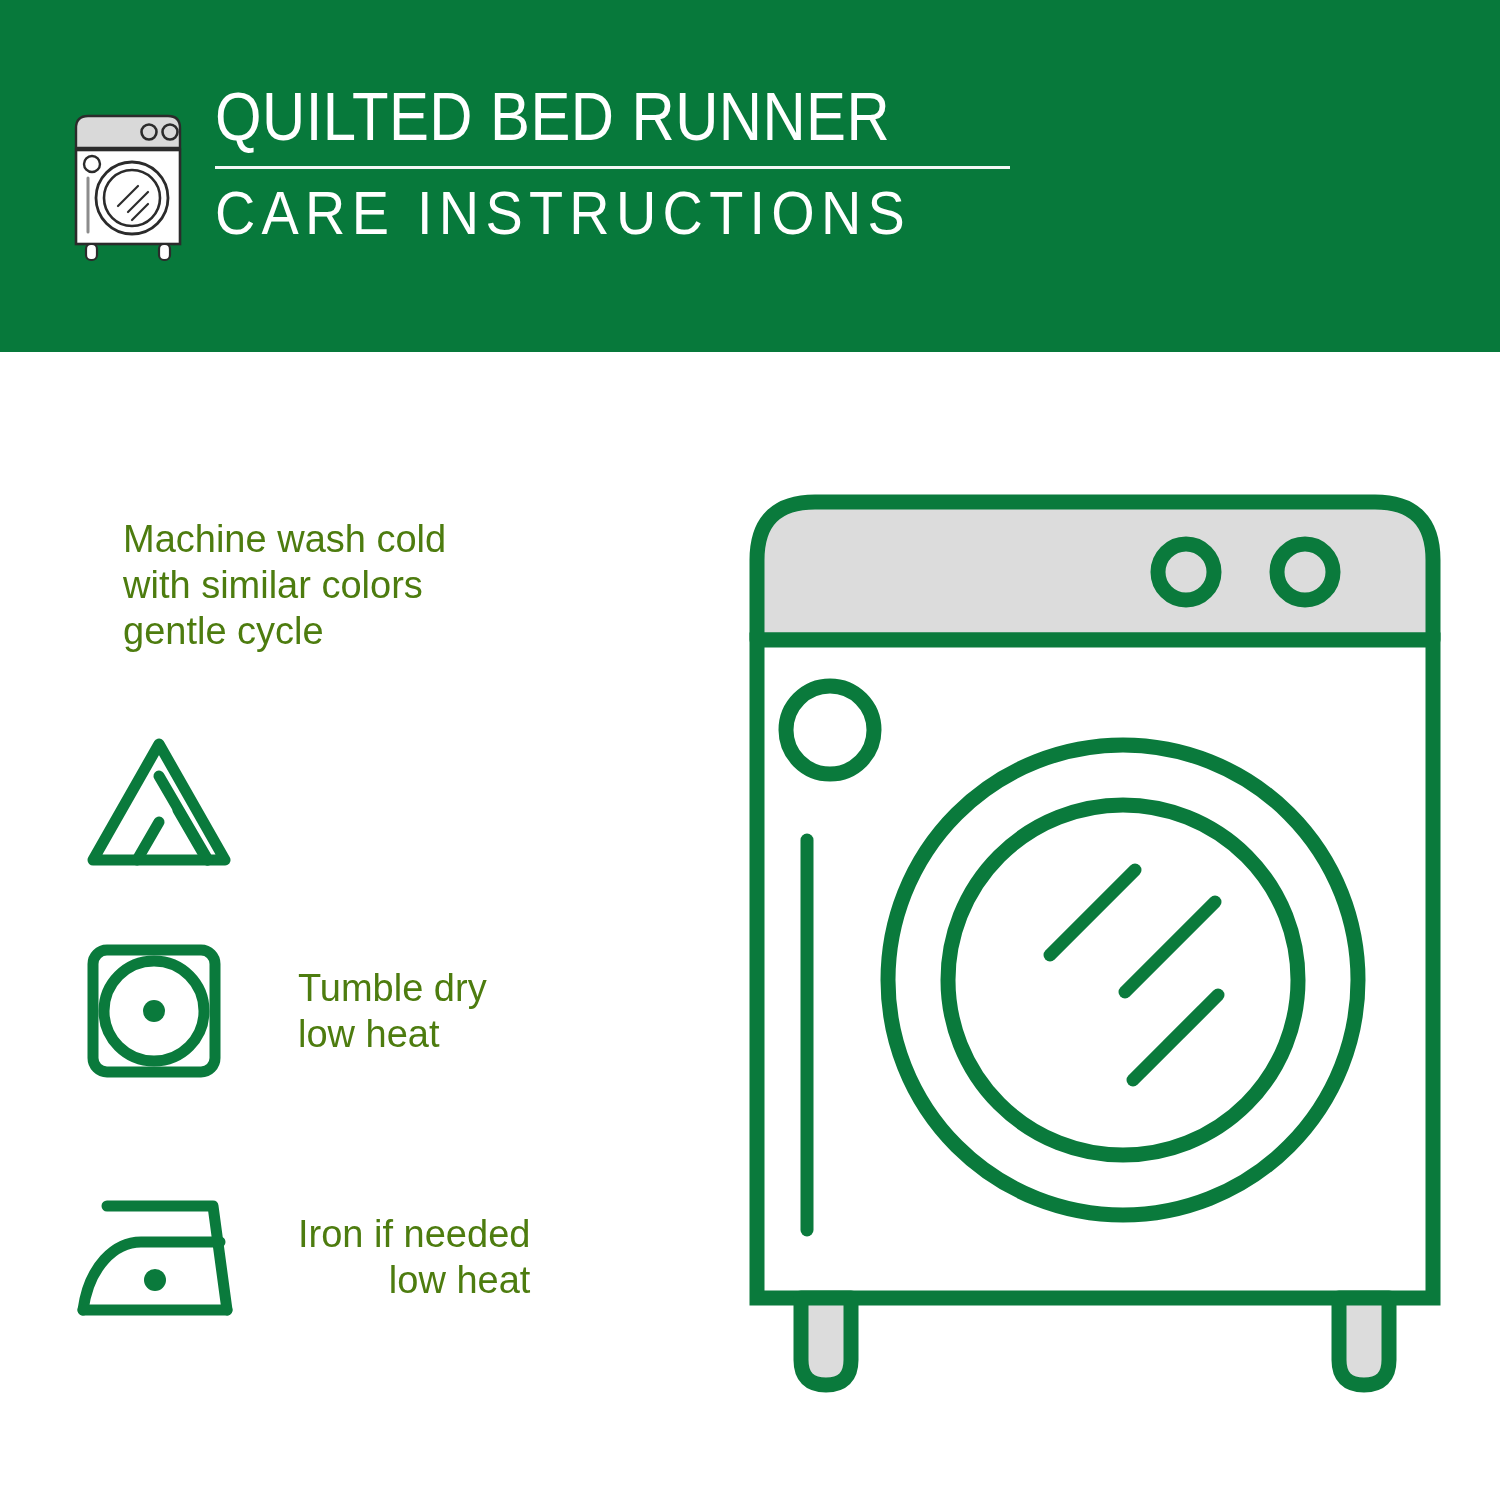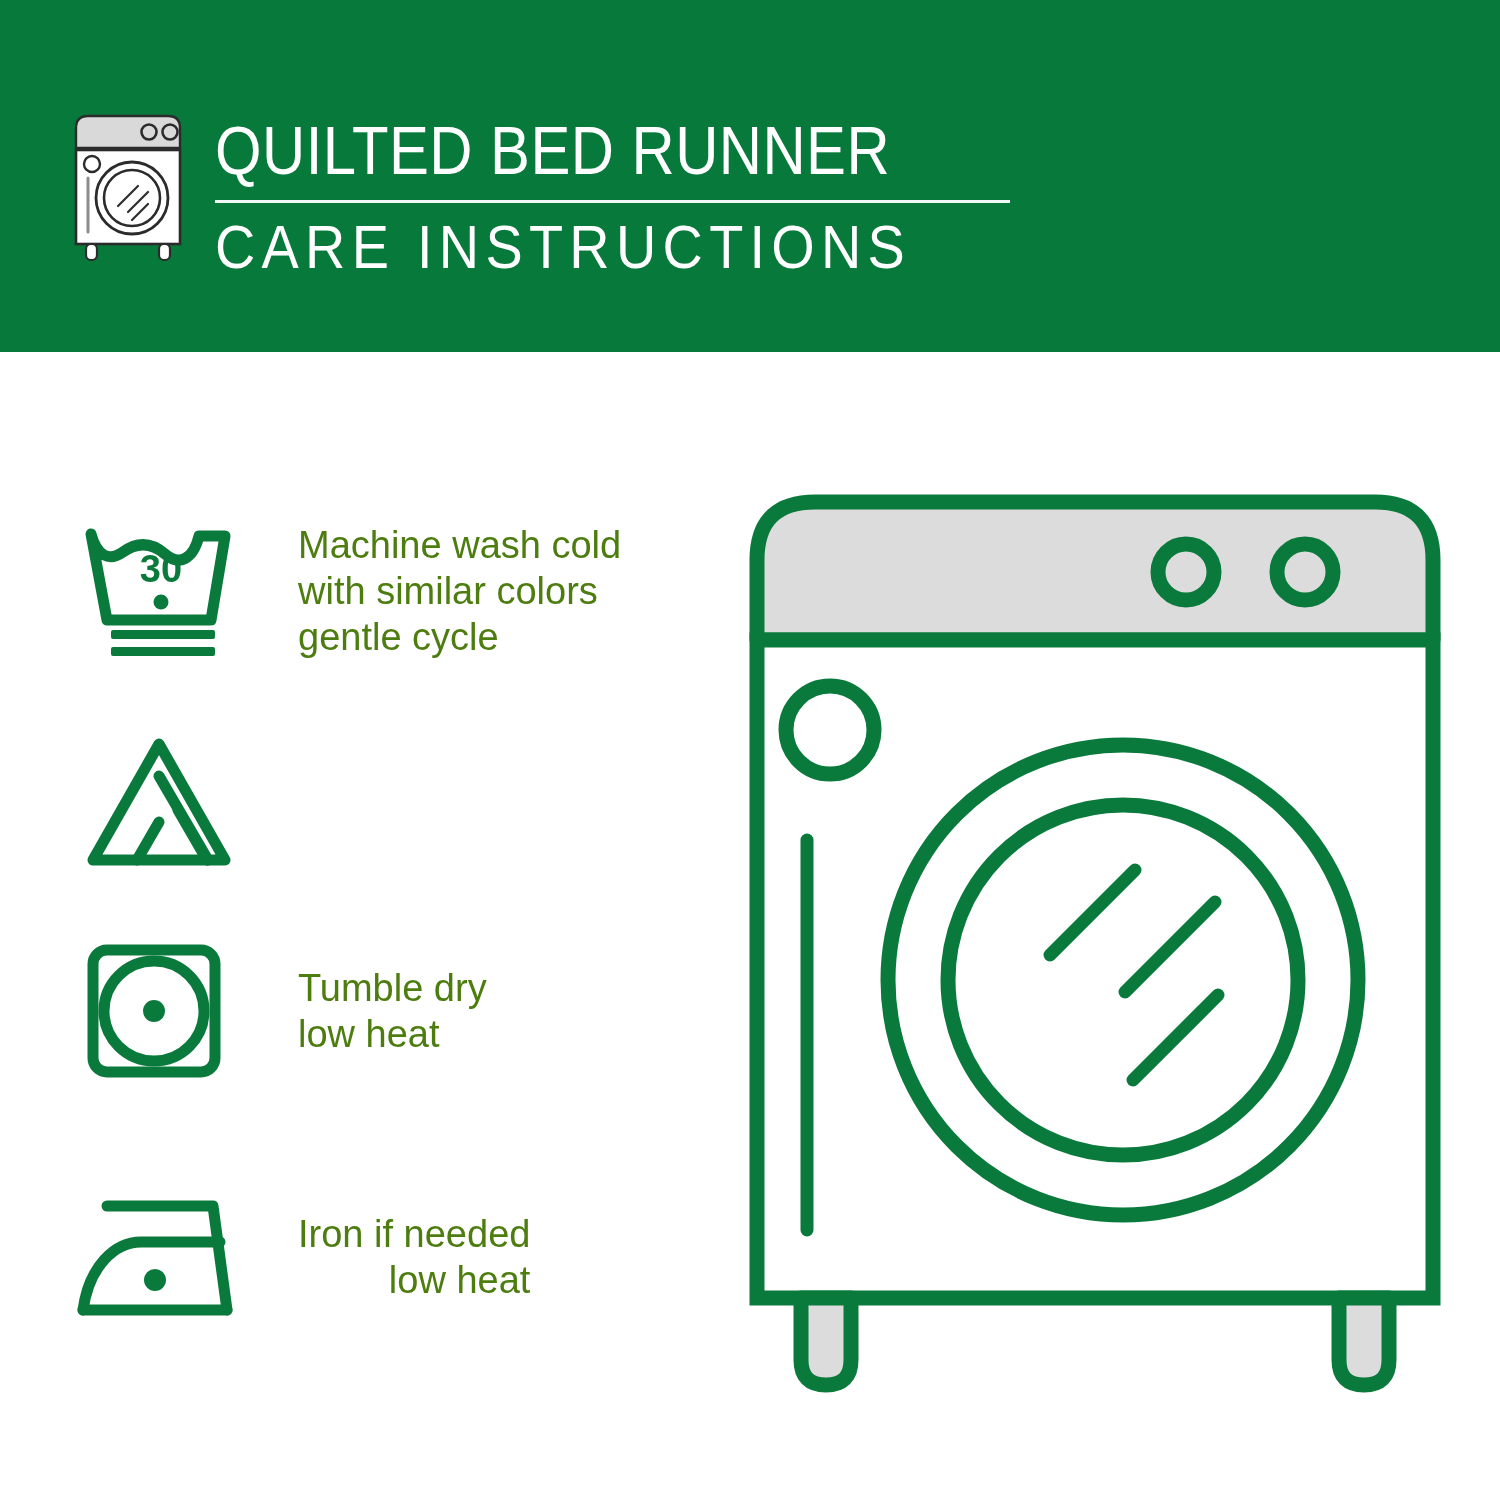--- a/index.html
+++ b/index.html
@@ -15,21 +15,21 @@
 
   
   .header{
     position:absolute;left:0;top:0;width:1500px;height:352px;
     background:#07793b;
   }
   .header-icon{
     position:absolute;left:66px;top:106px;width:124px;height:160px;
   }
   .header-texts{
-    position:absolute;left:215px;top:112px;width:1000px;
+    position:absolute;left:215px;top:78px;width:1000px;
   }
   .title{
     font-family:"Liberation Sans", sans-serif;
     color:#ffffff;
     font-size:68px;
     line-height:76px;
     font-weight:400;
     letter-spacing:0.5px;
     transform:scaleX(0.88);
     transform-origin:left center;
@@ -116,37 +116,20 @@
     <div class="header-texts">
       <div class="title">QUILTED BED RUNNER</div>
       <div class="divider"></div>
       <div class="subtitle">CARE INSTRUCTIONS</div>
     </div>
   </div>
 
   <div class="care-list">
 
     <div class="care-row" id="row-0">
-      <div class="sym">
-        <svg viewBox="0 0 175 150" width="175" height="150" xmlns="http://www.w3.org/2000/svg">
-          <g fill="none" stroke="#0a7a3c" stroke-width="11" stroke-linecap="round" stroke-linejoin="round">
-
-            <path d="M12 18 C18 40 30 46 44 36 C58 26 72 26 86 38
-                     C100 50 114 44 120 20
-                     L146 20 L132 104 L28 104 Z" transform="translate(4,0)"></path>
-          </g>
-
-          <text x="86" y="66" text-anchor="middle" font-family="Liberation Sans, sans-serif" font-size="38" font-weight="bold" fill="#0a7a3c">30</text>
-
-          <circle cx="86" cy="86" r="7.5" fill="#0a7a3c"></circle>
-
-          <rect x="36" y="114" width="104" height="9" rx="2" fill="#0a7a3c"></rect>
-          <rect x="36" y="131" width="104" height="9" rx="2" fill="#0a7a3c"></rect>
-        </svg>
-      </div>
       <div class="txt">Machine wash cold
 with similar colors
 gentle cycle</div>
     </div>
 
     <div class="care-row" id="row-1">
       <div class="sym">
         <svg viewBox="0 0 175 150" width="175" height="150" xmlns="http://www.w3.org/2000/svg">
           <g fill="none" stroke="#0a7a3c" stroke-width="11" stroke-linecap="round" stroke-linejoin="round">
 

